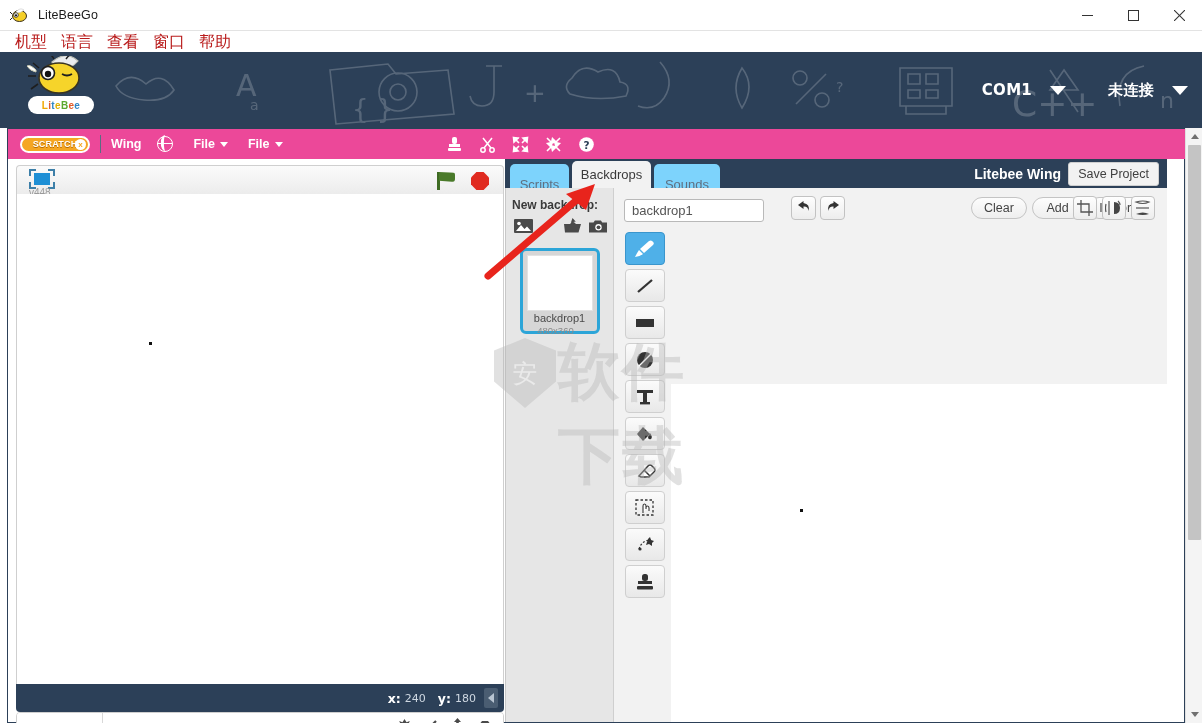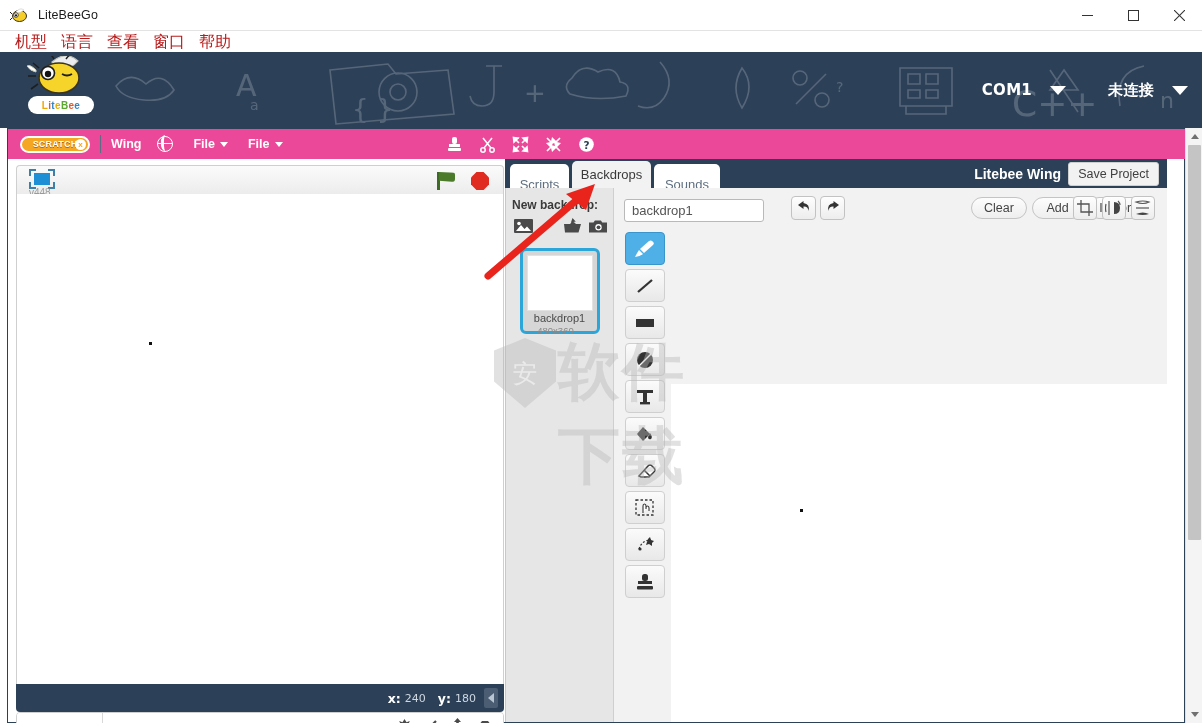--- a/index.html
+++ b/index.html
@@ -117,21 +117,21 @@
       display:flex; align-items:center; position:relative; }
   .sp-head .title { margin-left:14px; font-size:13.5px; color:#4a4a4a; }
   .sp-head .ns { position:absolute; right:112px; font-size:12.5px; color:#4a4a4a; }
   .sp-icons { position:absolute; right:8px; display:flex; align-items:center; gap:9px; }
 
   
   .editor { position:absolute; left:497px; top:30px; right:17px; bottom:0; background:#fff; }
   .tabs-row { position:absolute; left:0; top:0; width:100%; height:29px; background:#2c4058; }
   .tab { position:absolute; top:5px; height:40px; border-radius:5px 5px 0 0;
       display:flex; align-items:center; justify-content:center; font-size:13px;
-      color:#5f6f80; background:#ffffff; }
+      color:#5f6f80; background:#7dd3fc; }
   .tab.active { background:#f2f2f2; color:#3a3a3a; height:27px; top:2px; }
   .ed-right { position:absolute; right:8px; top:0px; height:29px; display:flex;
       align-items:center; gap:7px; }
   .wing { color:#fff; font-size:14px; font-weight:bold; }
   .saveproj { background:#f2f2f2; border:1px solid #cfcfcf; border-radius:3px;
       font-size:12.5px; color:#404040; padding:4px 9px; }
 
   .ed-body { position:absolute; left:0; top:29px; right:0; bottom:0; background:#f2f2f2;
       border-left:1px solid #c8c8c8; }
   .bd-list { position:absolute; left:0; top:0; width:108px; bottom:0;

